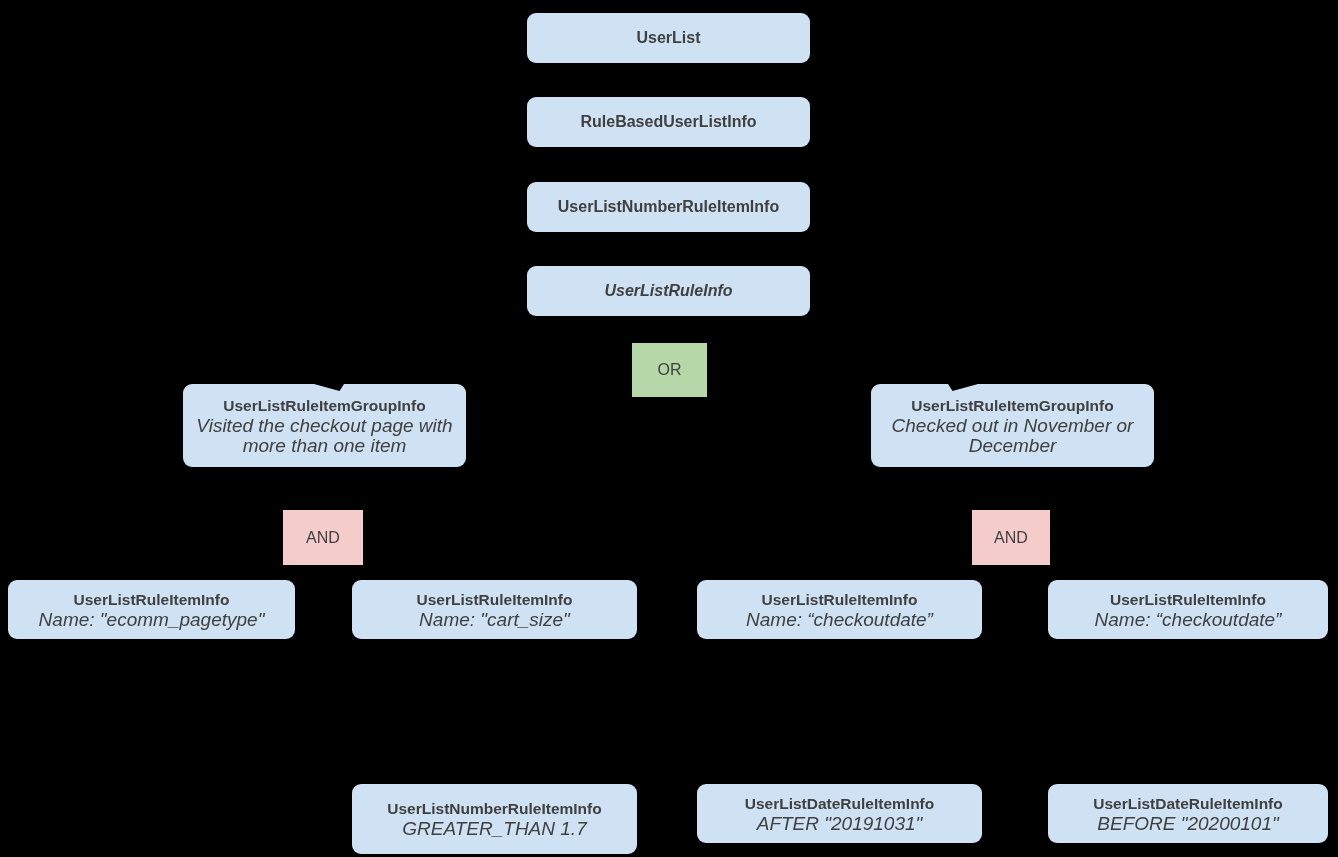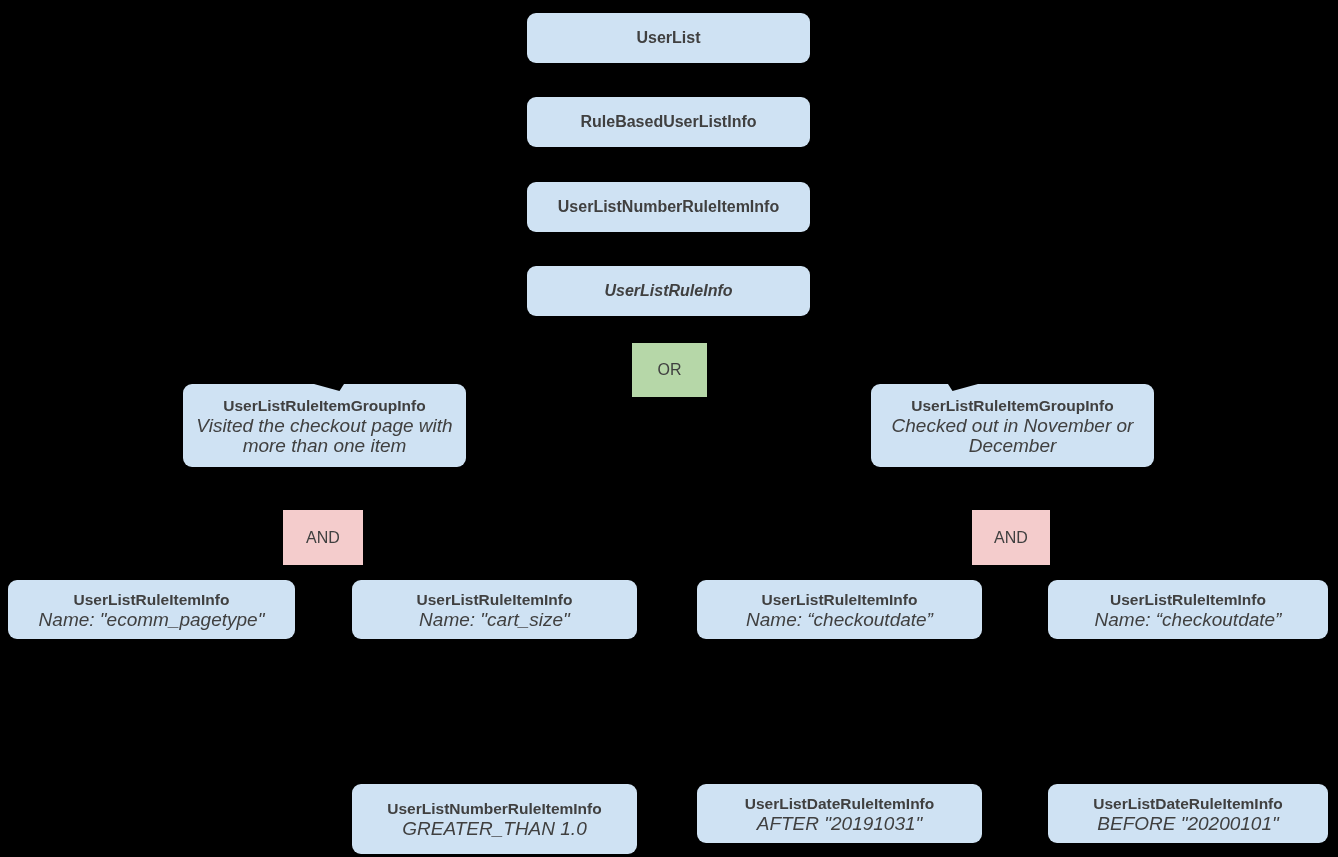--- a/index.html
+++ b/index.html
@@ -106,21 +106,21 @@
     <span class="title" style="font-size:15.5px">UserListRuleItemInfo</span>
     <span class="subtitle">Name: “checkoutdate”</span>
   </div>
   <div class="node" style="left:1048px;top:580px;width:280px;height:59px;">
     <span class="title" style="font-size:15.5px">UserListRuleItemInfo</span>
     <span class="subtitle">Name: “checkoutdate”</span>
   </div>
 
   <div class="node" style="left:352px;top:784px;width:285px;height:70px;">
     <span class="title" style="font-size:15.5px">UserListNumberRuleItemInfo</span>
-    <span class="subtitle">GREATER_THAN 1.0</span>
+    <span class="subtitle">GREATER_THAN 1.7</span>
   </div>
   <div class="node" style="left:697px;top:784px;width:285px;height:59px;">
     <span class="title" style="font-size:15.5px">UserListDateRuleItemInfo</span>
     <span class="subtitle">AFTER "20191031"</span>
   </div>
   <div class="node" style="left:1048px;top:784px;width:280px;height:59px;">
     <span class="title" style="font-size:15.5px">UserListDateRuleItemInfo</span>
     <span class="subtitle">BEFORE "20200101"</span>
   </div>
 

